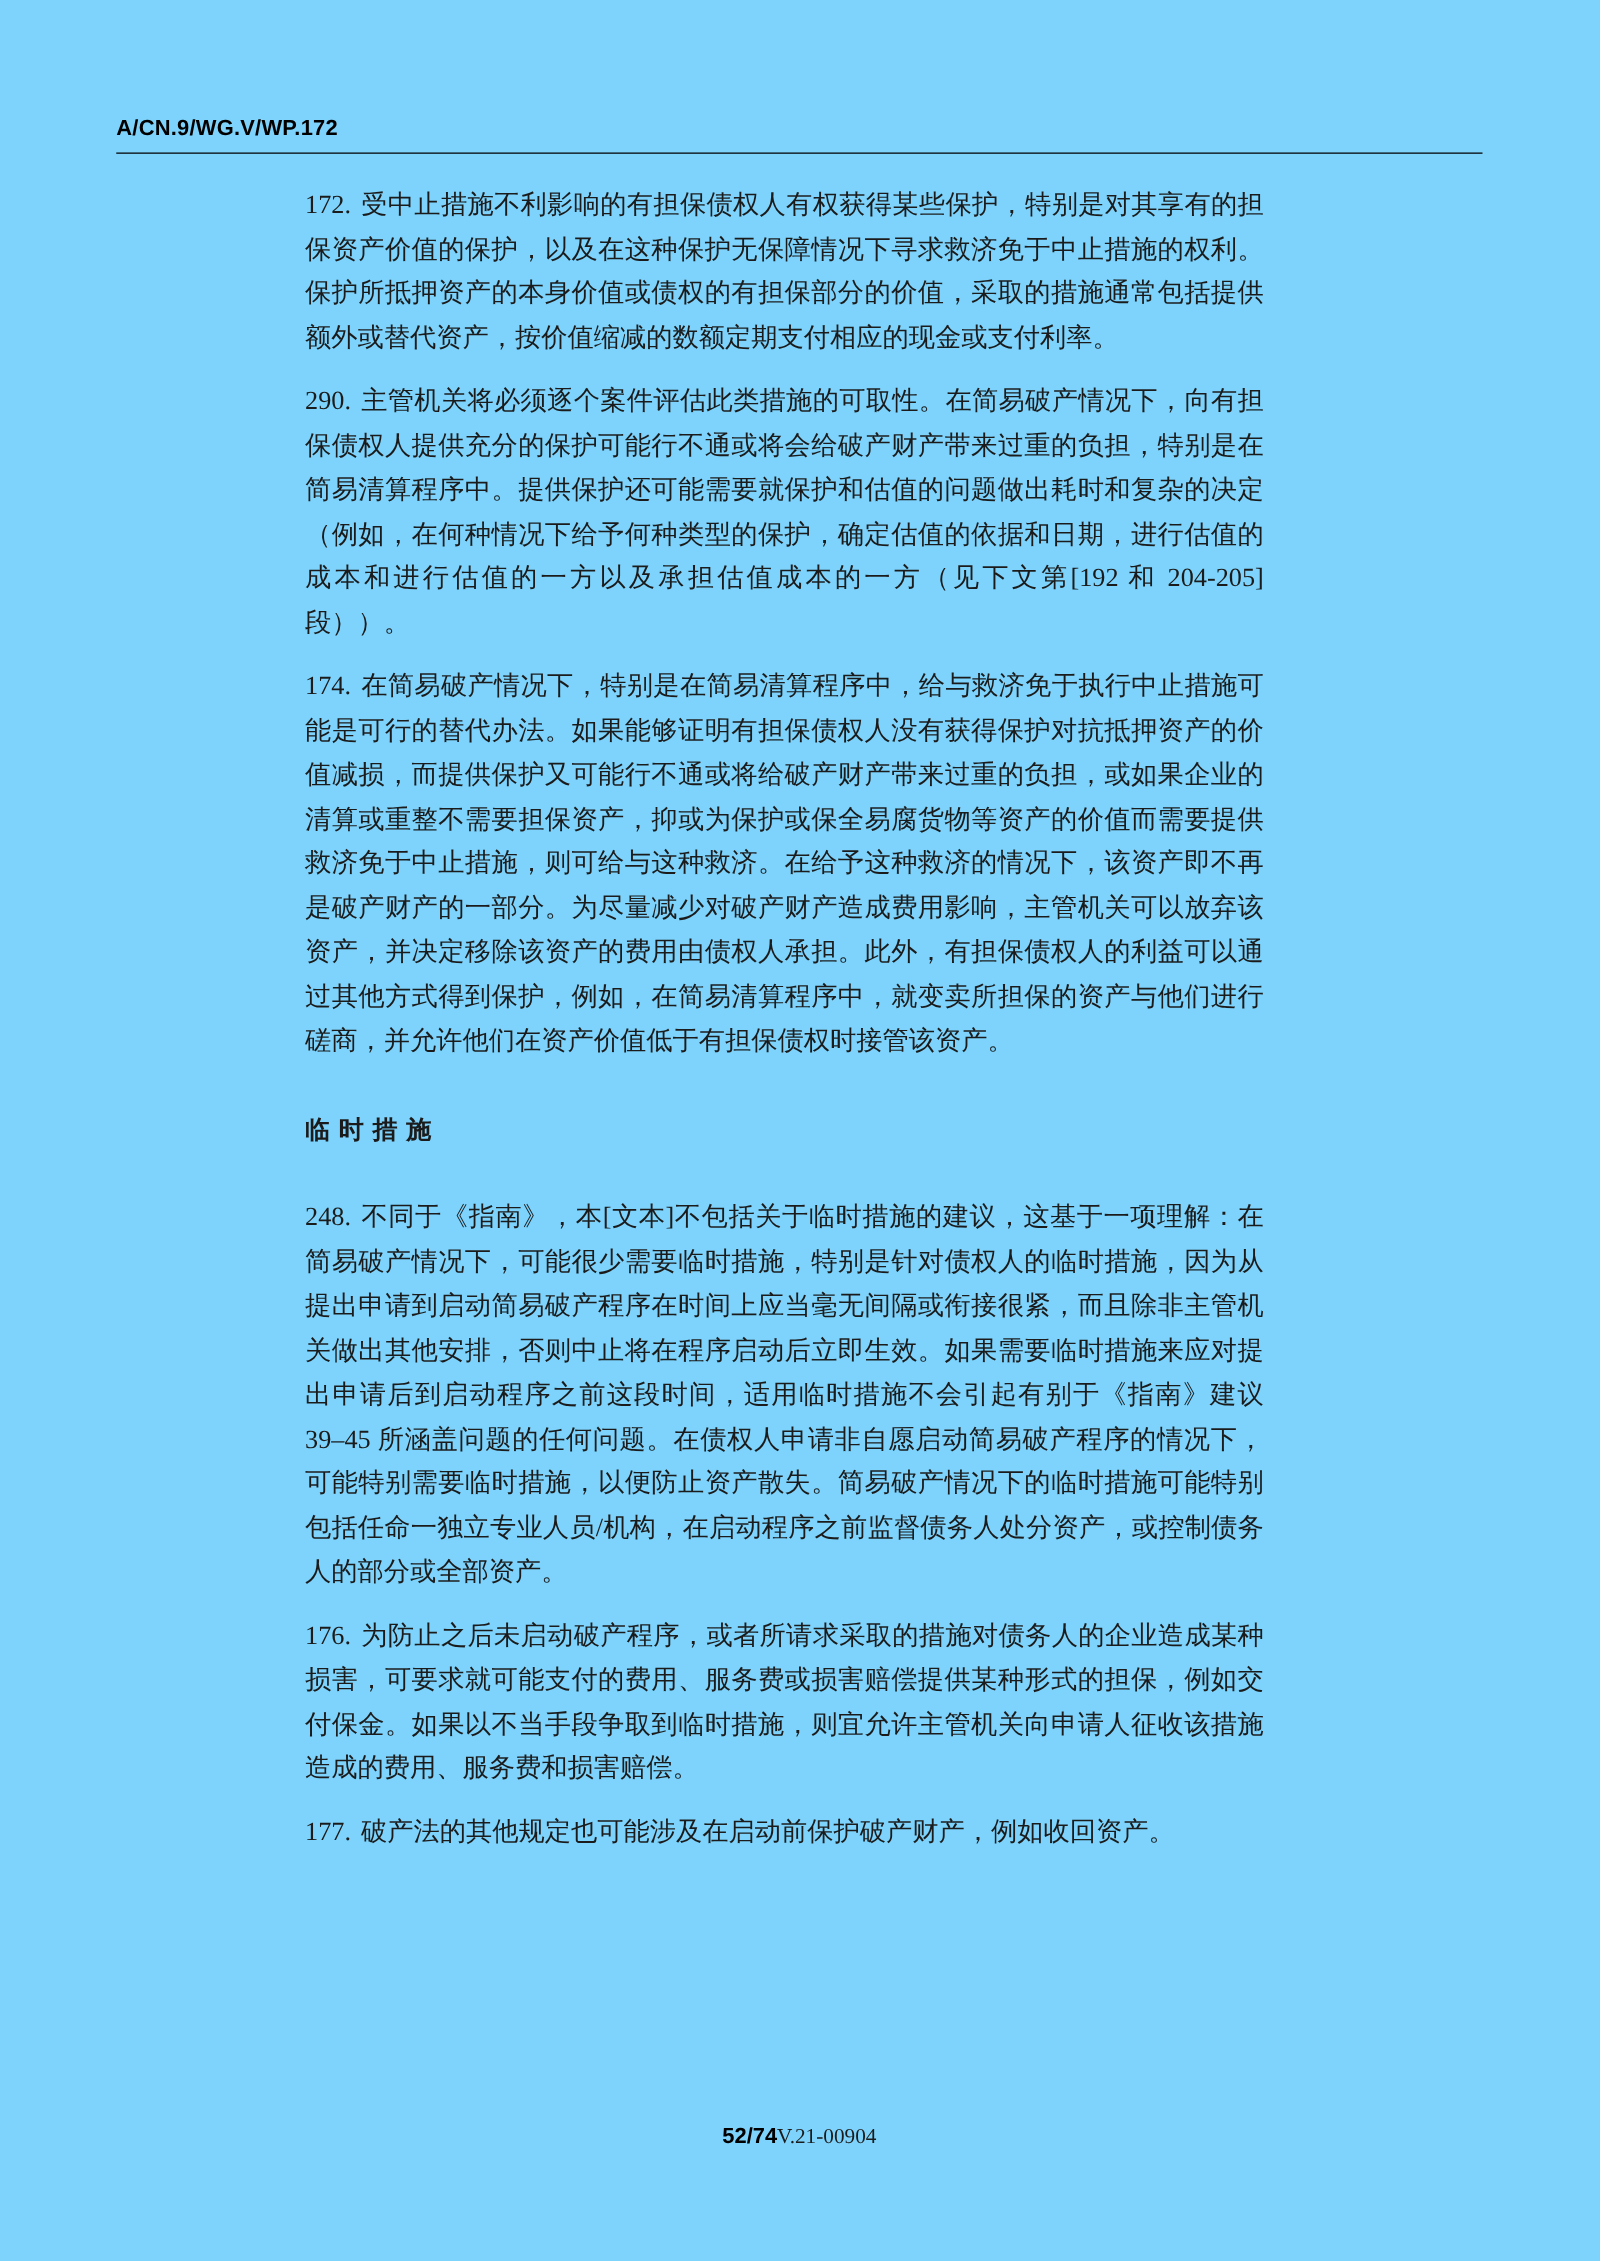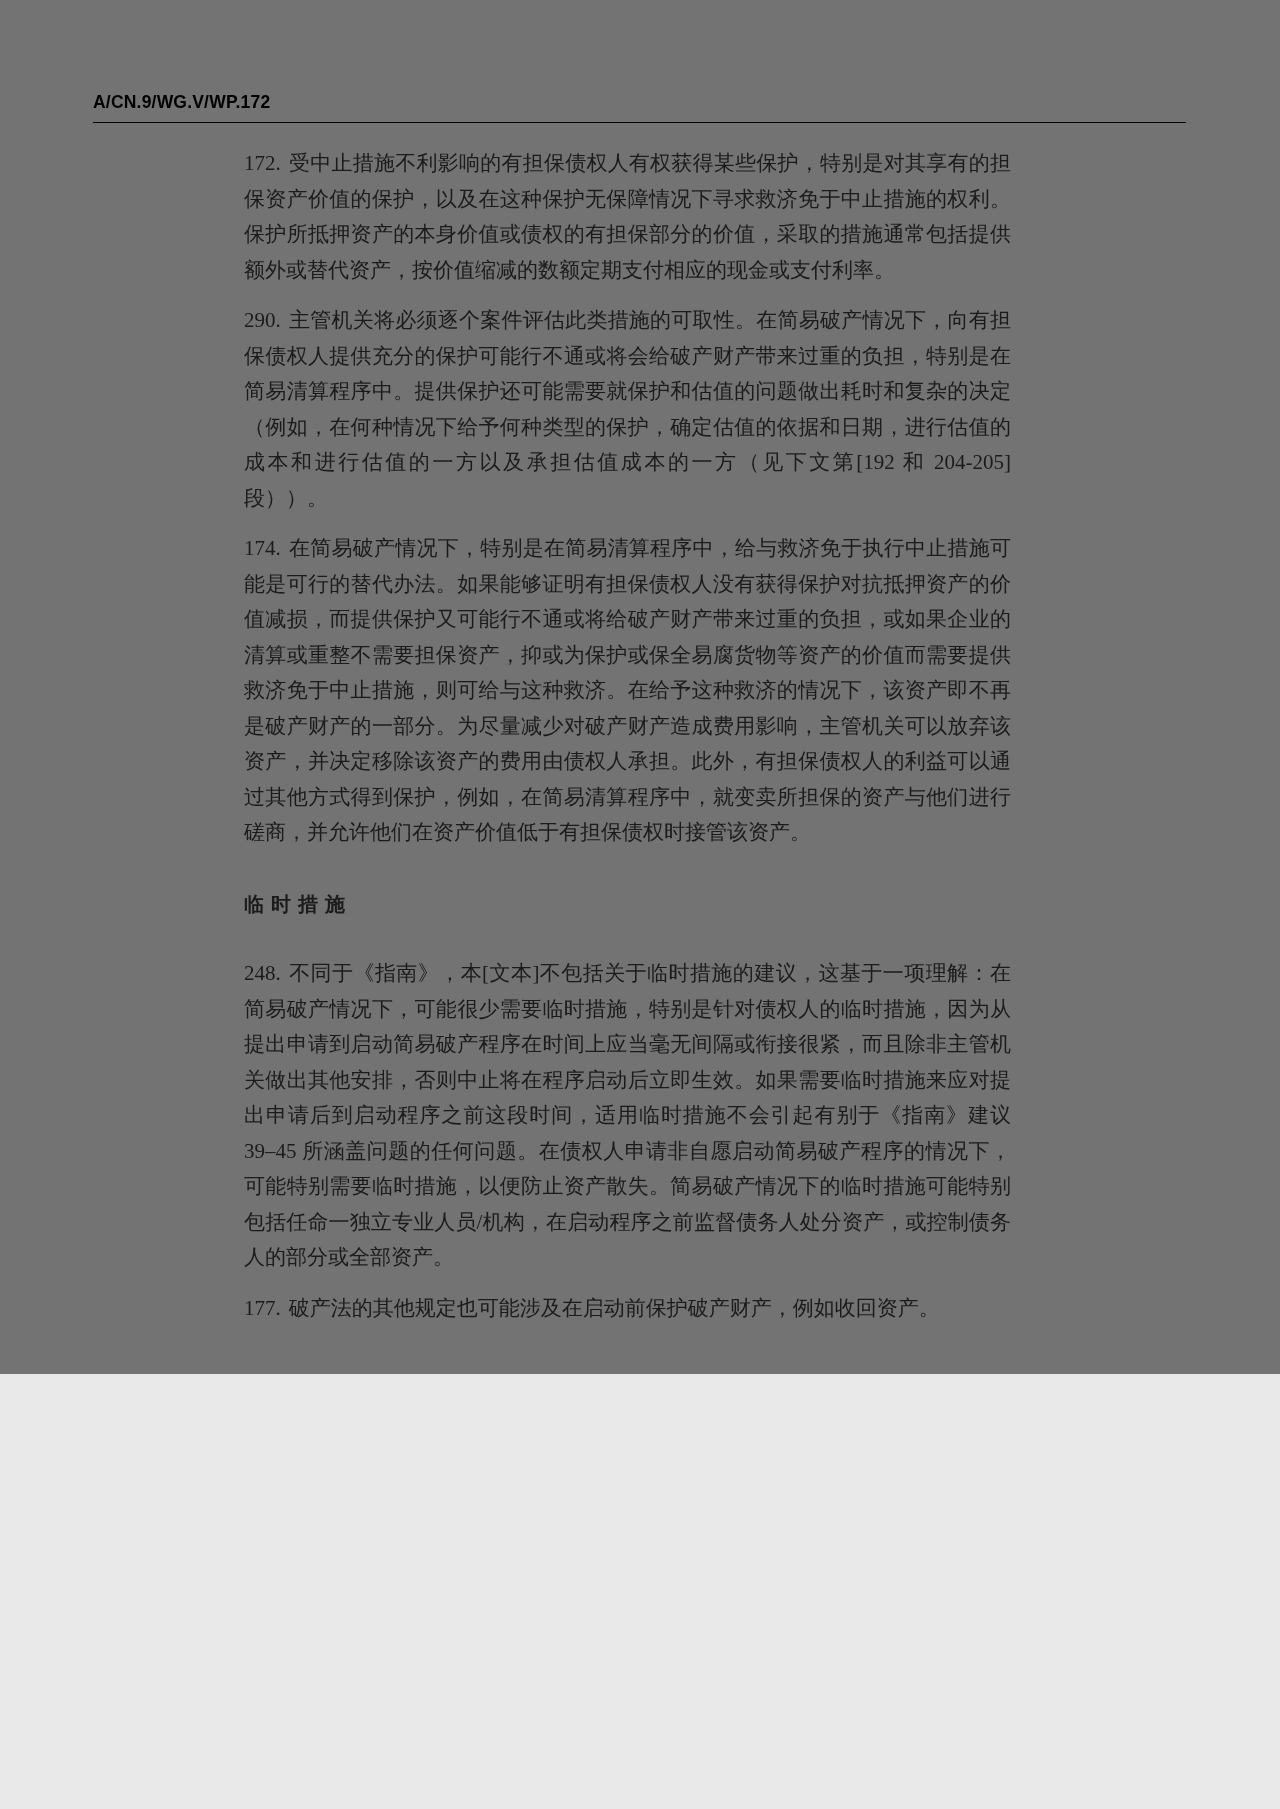--- a/index.html
+++ b/index.html
@@ -1,21 +1,21 @@
 <!DOCTYPE html>
 <html lang="zh"><head>
 <meta charset="utf-8">
 <style>
   html, body { margin: 0; padding: 0; background: #e9e9e9; }
   .page {
     position: relative;
     width: 1280px;
-    height: 1374px;
+    height: 1809px;
     margin: 0 auto;
-    background: #737373;
+    background: #7dd3fc;
     font-family: "Liberation Serif", "DejaVu Serif", serif;
     color: #1b1b1b;
     overflow: hidden;
   }
   .doc-header {
     position: absolute;
     left: 93px;
     right: 94px;
     top: 92px;
     padding-bottom: 9px;
@@ -73,20 +73,21 @@
 <div class="page">
 
   <div class="doc-header">A/CN.9/WG.V/WP.172</div>
 
   <div class="doc-body">
       <p class="para"><span class="pnum">172.</span><span>受中止措施不利影响的有担保债权人有权获得某些保护，特别是对其享有的担保资产价值的保护，以及在这种保护无保障情况下寻求救济免于中止措施的权利。保护所抵押资产的本身价值或债权的有担保部分的价值，采取的措施通常包括提供额外或替代资产，按价值缩减的数额定期支付相应的现金或支付利率。</span></p>
       <p class="para"><span class="pnum">290.</span><span>主管机关将必须逐个案件评估此类措施的可取性。在简易破产情况下，向有担保债权人提供充分的保护可能行不通或将会给破产财产带来过重的负担，特别是在简易清算程序中。提供保护还可能需要就保护和估值的问题做出耗时和复杂的决定（例如，在何种情况下给予何种类型的保护，确定估值的依据和日期，进行估值的成本和进行估值的一方以及承担估值成本的一方（见下文第[192 和 204-205]段））。</span></p>
       <p class="para"><span class="pnum">174.</span><span>在简易破产情况下，特别是在简易清算程序中，给与救济免于执行中止措施可能是可行的替代办法。如果能够证明有担保债权人没有获得保护对抗抵押资产的价值减损，而提供保护又可能行不通或将给破产财产带来过重的负担，或如果企业的清算或重整不需要担保资产，抑或为保护或保全易腐货物等资产的价值而需要提供救济免于中止措施，则可给与这种救济。在给予这种救济的情况下，该资产即不再是破产财产的一部分。为尽量减少对破产财产造成费用影响，主管机关可以放弃该资产，并决定移除该资产的费用由债权人承担。此外，有担保债权人的利益可以通过其他方式得到保护，例如，在简易清算程序中，就变卖所担保的资产与他们进行磋商，并允许他们在资产价值低于有担保债权时接管该资产。</span></p>
       <h2 class="subheading">临时措施</h2>
       <p class="para"><span class="pnum">248.</span><span>不同于《指南》，本[文本]不包括关于临时措施的建议，这基于一项理解：在简易破产情况下，可能很少需要临时措施，特别是针对债权人的临时措施，因为从提出申请到启动简易破产程序在时间上应当毫无间隔或衔接很紧，而且除非主管机关做出其他安排，否则中止将在程序启动后立即生效。如果需要临时措施来应对提出申请后到启动程序之前这段时间，适用临时措施不会引起有别于《指南》建议 39–45 所涵盖问题的任何问题。在债权人申请非自愿启动简易破产程序的情况下，可能特别需要临时措施，以便防止资产散失。简易破产情况下的临时措施可能特别包括任命一独立专业人员/机构，在启动程序之前监督债务人处分资产，或控制债务人的部分或全部资产。</span></p>
+      <p class="para"><span class="pnum">176.</span><span>为防止之后未启动破产程序，或者所请求采取的措施对债务人的企业造成某种损害，可要求就可能支付的费用、服务费或损害赔偿提供某种形式的担保，例如交付保金。如果以不当手段争取到临时措施，则宜允许主管机关向申请人征收该措施造成的费用、服务费和损害赔偿。</span></p>
       <p class="para"><span class="pnum">177.</span><span>破产法的其他规定也可能涉及在启动前保护破产财产，例如收回资产。</span></p>
     </div>
 
   <div class="doc-footer">
     <span class="footer-page">52/74</span>
     <span class="footer-code">V.21-00904</span>
   </div>
 
 </div>
 

